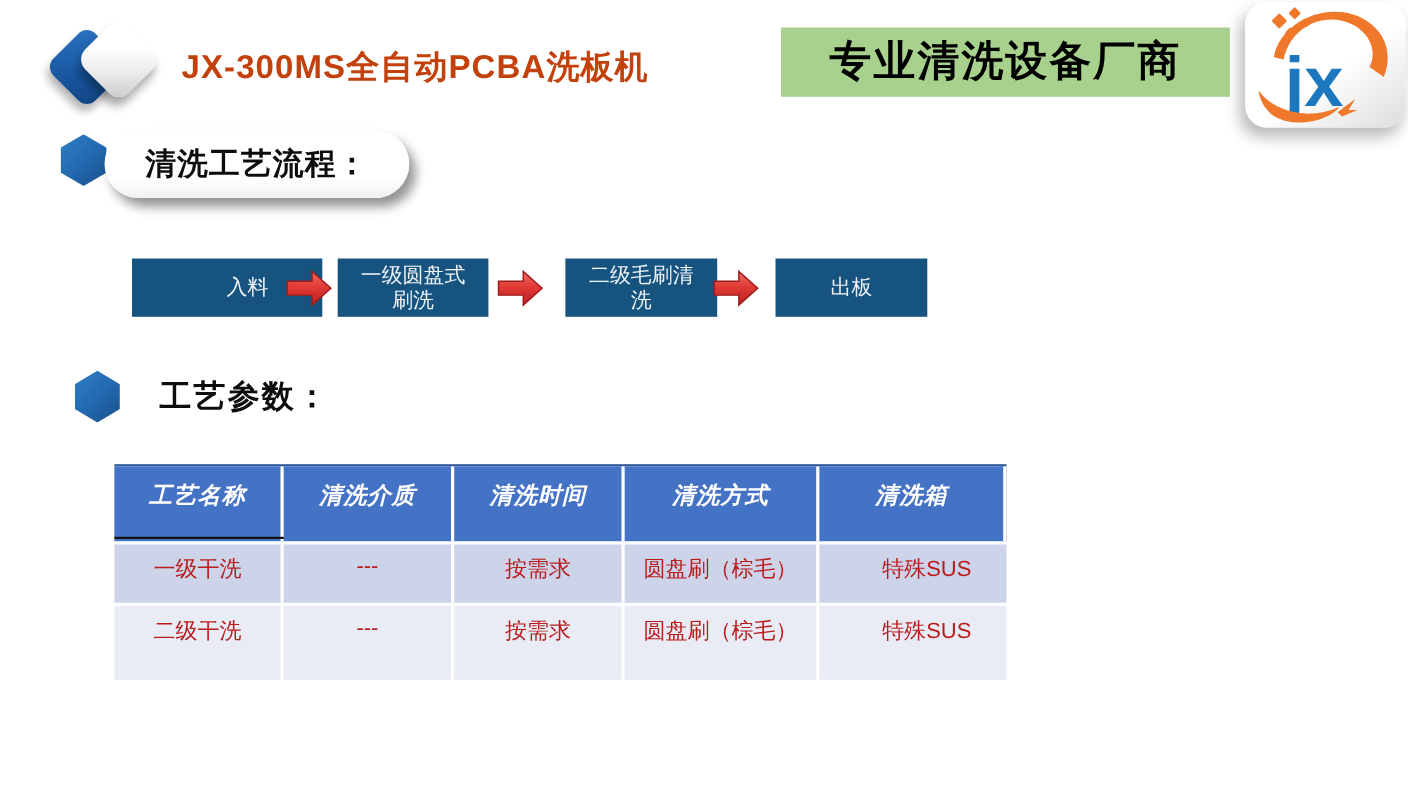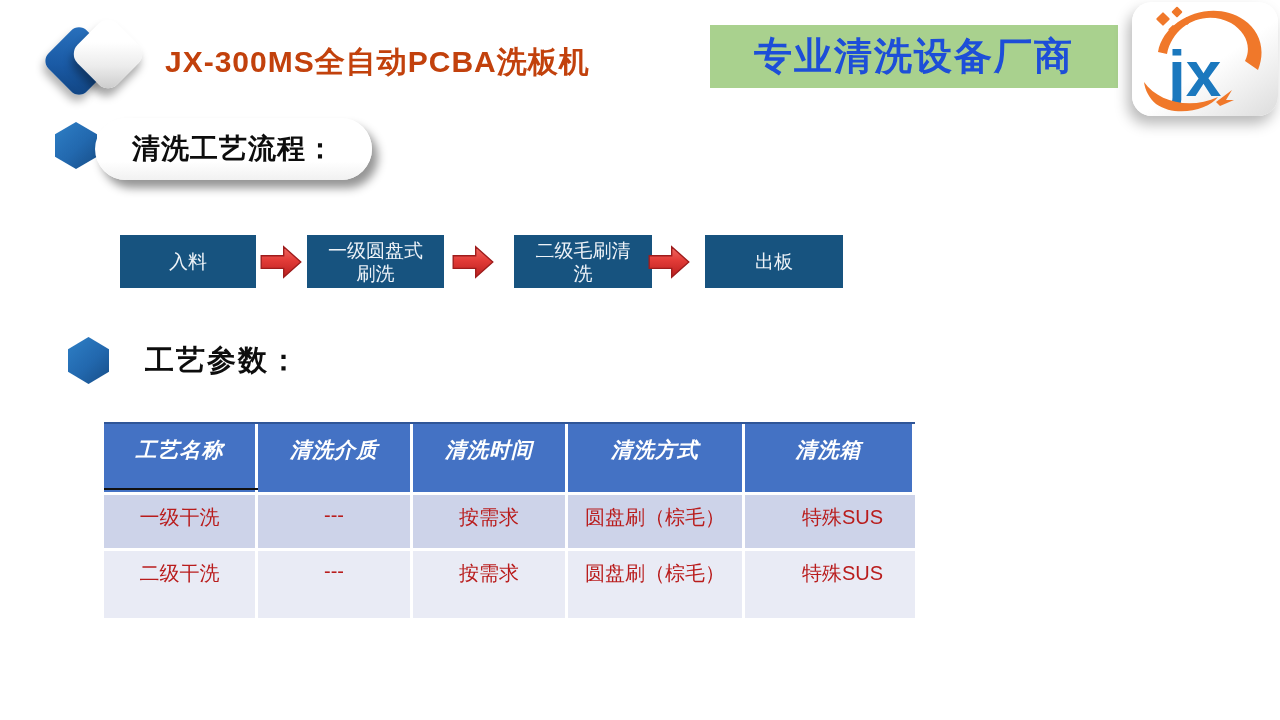--- a/index.html
+++ b/index.html
@@ -22,21 +22,21 @@
     background:linear-gradient(135deg,#ffffff 35%,#ececec 65%,#c6c6c6 100%);
     box-shadow:4px 7px 9px rgba(0,0,0,.35);
   }
   .page-title{
     position:absolute;left:165px;top:42px;height:40px;line-height:40px;
     font-size:30px;font-weight:bold;color:#c2410c;letter-spacing:1px;white-space:nowrap;
   }
   .banner{
     position:absolute;left:710px;top:25px;width:408px;height:63px;line-height:63px;
     background:#a9d18e;text-align:center;
-    font-size:38px;font-weight:bold;color:#1d4ed8;letter-spacing:2px;white-space:nowrap;
+    font-size:38px;font-weight:bold;color:#000000;letter-spacing:2px;white-space:nowrap;
   }
   .logo-card{
     position:absolute;left:1132px;top:2px;width:146px;height:114px;border-radius:20px;
     background:linear-gradient(145deg,#ffffff 55%,#ececec 80%,#dcdcdc 100%);
     box-shadow:-4px 8px 14px rgba(0,0,0,.28);
   }
   .logo-card svg{position:absolute;left:0;top:0;}
 
   
   .hexagon{
@@ -59,21 +59,21 @@
     color:#0d0d0d;letter-spacing:2px;white-space:nowrap;
   }
 
   
   .flow{position:absolute;left:120px;top:235px;width:723px;height:53px;}
   .flow-box{
     position:absolute;top:0;height:53px;background:#17537f;color:#eef3f8;
     display:flex;align-items:center;justify-content:center;text-align:center;
     font-size:19px;line-height:23px;white-space:pre-line;
   }
-  .fb-0{left:0;width:136px;}
+  .fb-0{left:0;width:136px;padding-left:37px;}
   .fb-1{left:187px;width:137px;}
   .fb-2{left:394px;width:138px;}
   .fb-3{left:585px;width:138px;}
   .flow-arrow{position:absolute;top:9px;width:46px;height:36px;}
 
   
   .ptable{position:absolute;left:104px;top:422px;width:811px;}
   .trow{display:flex;}
   .trow + .trow{margin-top:3px;}
   .tcell{

